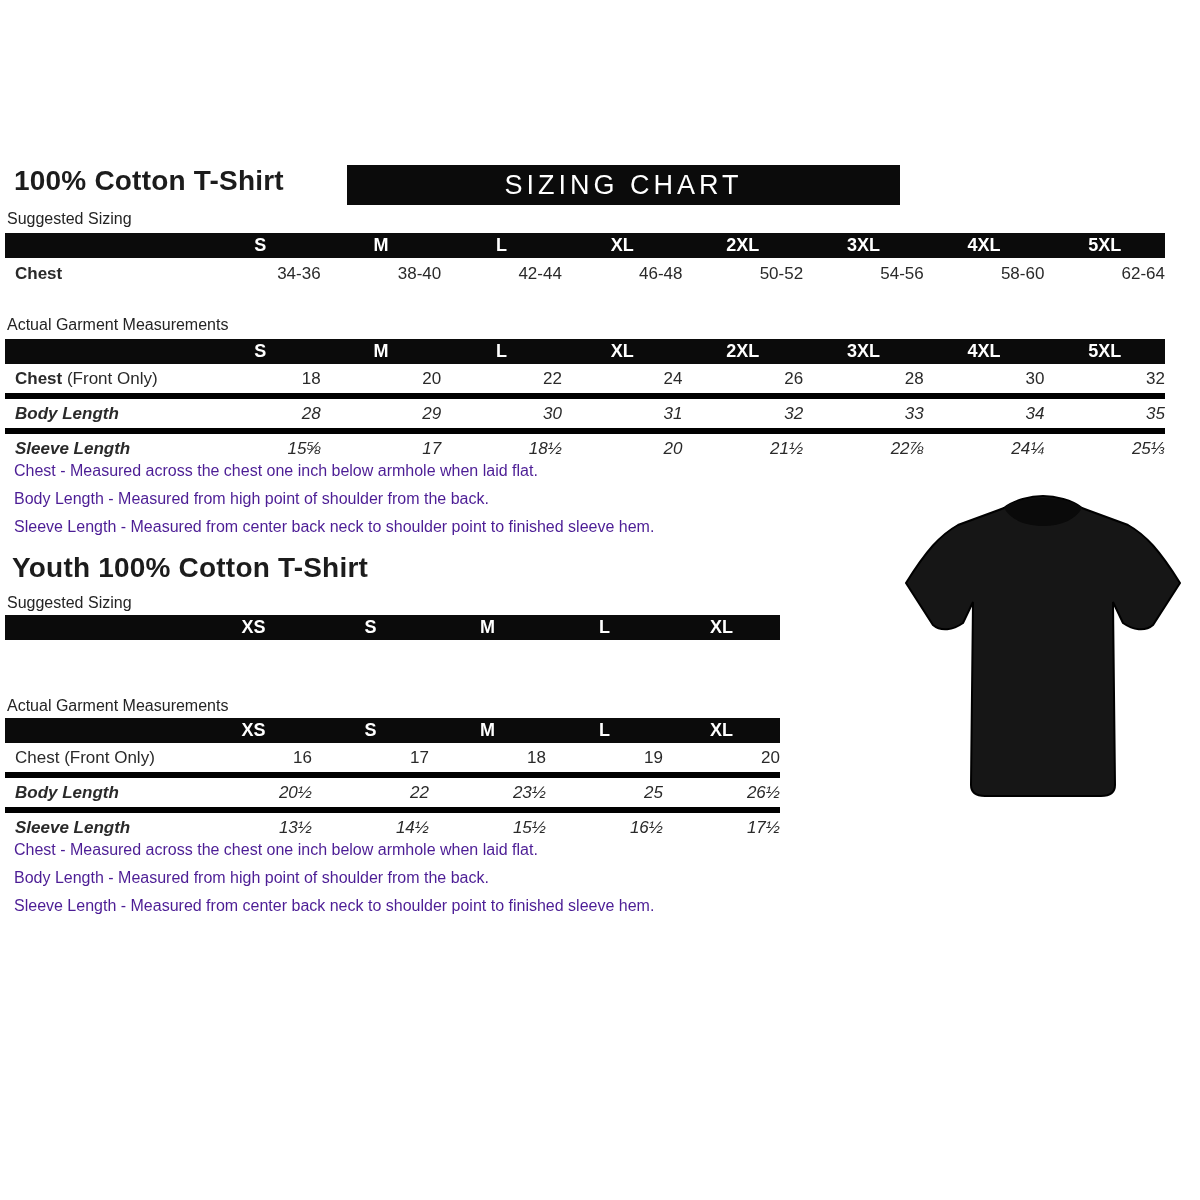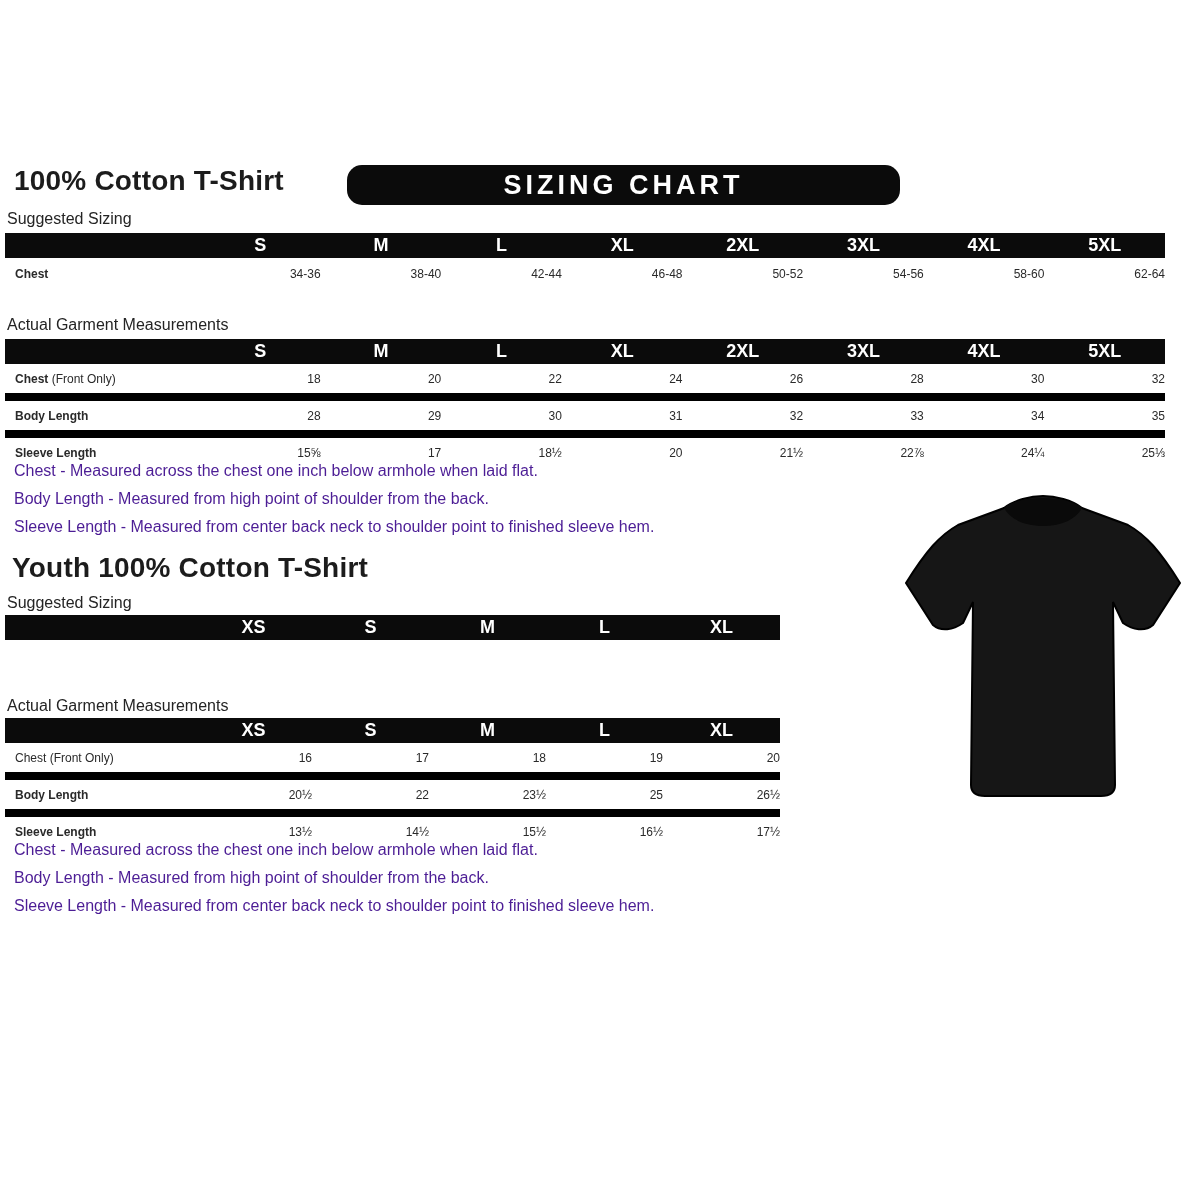--- a/index.html
+++ b/index.html
@@ -4,36 +4,36 @@
 <style>
   html,body{margin:0;padding:0;background:#ffffff;}
   .canvas{
     position:relative;width:1200px;height:1200px;background:#ffffff;
     font-family:"Liberation Sans","DejaVu Sans",sans-serif;color:#262626;
     overflow:hidden;
   }
   .abs{position:absolute;}
   .page-title{font-size:28px;font-weight:700;letter-spacing:0.2px;color:#1c1c1c;}
   .banner{
-    background:#0b0b0b;color:#ffffff;font-weight:700;font-size:27px;
-    letter-spacing:4px;text-align:center;line-height:40px;height:40px;border-radius:15px;
+    background:#0b0b0b;color:#ffffff;font-weight:400;font-size:27px;
+    letter-spacing:4px;text-align:center;line-height:40px;height:40px;
   }
   .section-label{font-size:16px;color:#242424;}
   .sizing-table{left:5px;}
   .thead,.trow{display:grid;align-items:center;}
   .adult-grid .thead,.adult-grid .trow{grid-template-columns:195px repeat(8,1fr);}
   .youth-grid .thead,.youth-grid .trow{grid-template-columns:190px repeat(5,1fr);}
   .thead{background:#0b0b0b;color:#ffffff;height:25px;}
   .hcell{text-align:center;font-weight:700;font-size:18px;}
-  .trow{height:29px;font-size:12px;gap:24px;}
+  .trow{height:29px;font-size:17px;gap:24px;}
   .suggested .trow{height:31px;}
   .cell{text-align:right;color:#2a2a2a;}
   .cell.label-cell,.hcell.label-cell{text-align:left;padding-left:10px;}
   .b{font-weight:700;}
-  .ruled .trow + .trow{border-top:8px solid #000000;}
+  .ruled .trow + .trow{border-top:6px solid #000000;font-style:italic;}
   .notes p{margin:0 0 11px 0;font-size:16px;line-height:17px;color:#4c1d95;}
   .tshirt{position:absolute;}
 </style>
 </head>
 <body>
 
 <div class="canvas">
 
   <div class="abs page-title" style="left:14px;top:165px;text-align:center;">100% Cotton T-Shirt</div>
 

